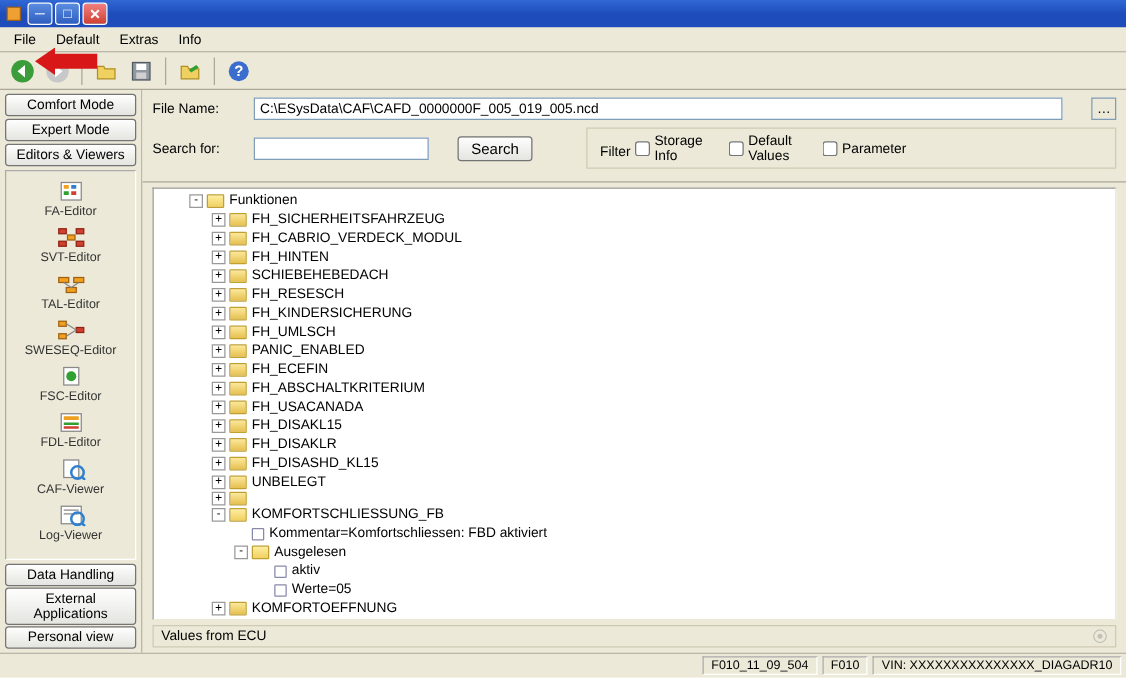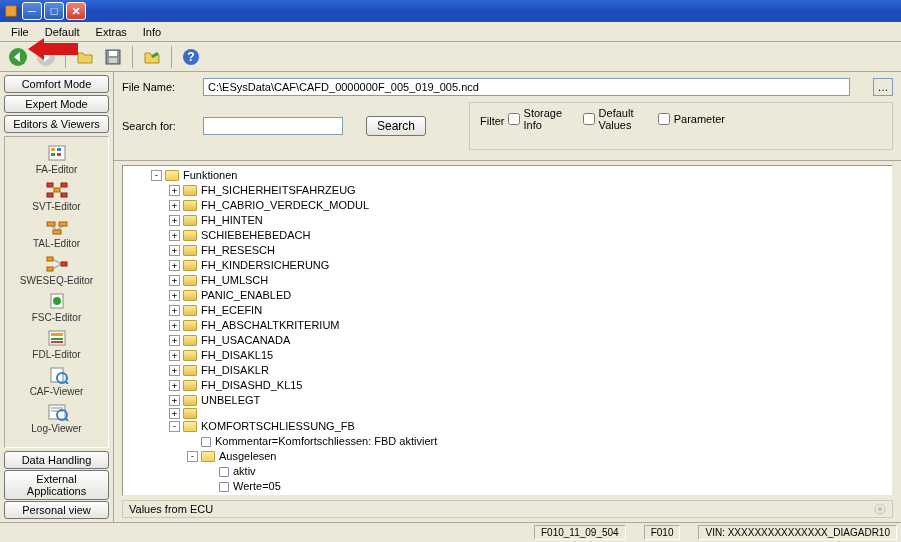--- a/index.html
+++ b/index.html
@@ -34,39 +34,39 @@
 
 .content { flex: 1; background: #ece9d8; display: flex; flex-direction: column; }
 
 .top-panel { padding: 6px 8px 4px 8px; border-bottom: 1px solid #aca899; background: #ece9d8; }
 .row { display: flex; align-items: center; gap: 23px; margin-bottom: 6px; }
 .row label { width: 58px; }
 .file-input { flex: 1; border: 1px solid #7f9db9; background: white; padding: 2px 4px; font-size: 11px; height: 18px; }
 .browse-btn { width: 20px; height: 18px; border: 1px solid #7f9db9; background: #ece9d8; display: flex; align-items: center; justify-content: center; }
 .search-box { width: 140px; border: 1px solid #7f9db9; background: white; height: 18px; padding: 2px 4px; }
 .search-btn { border: 1px solid #747474; background: linear-gradient(#fefefe, #e4e4e0); border-radius: 3px; padding: 2px 10px; font-size: 12px; }
-.filter-box { border: 1px solid #cfcab3; padding: 4px 10px 18px 10px; position: relative; margin-left: 20px; flex: 1; }
+.filter-box { border: 1px solid #cfcab3; padding: 4px 10px 3px 10px; position: relative; margin-left: 20px; flex: 1; }
 .filter-box .chk { display: inline-flex; align-items: center; gap: 4px; margin-right: 14px; }
 .filter-box input[type=checkbox] { width: 12px; height: 12px; }
 
 .tree-wrap { flex: 1; background: white; border: 1px inset #ece9d8; margin: 4px 8px 2px 8px; overflow-y: scroll; position: relative; }
 .tree { padding: 2px 0 2px 28px; font-size: 11px; line-height: 15px; }
 .tree-node { white-space: nowrap; display: flex; align-items: center; }
 .tree-node .expander { width: 11px; height: 11px; border: 1px solid #999; background: white; display: inline-flex; align-items: center; justify-content: center; font-size: 9px; line-height: 9px; margin-right: 3px; cursor: default; flex-shrink: 0; font-family: monospace; }
 .tree-node .expander.empty { border: none; background: transparent; }
 .tree-node .ficon { width: 14px; height: 11px; background: linear-gradient(#fce89a, #e6c050); border: 1px solid #c0a030; border-radius: 1px; margin-right: 4px; flex-shrink: 0; }
 .tree-node .ficon.open { background: linear-gradient(#ffeea0, #f0d060); }
 .tree-node .ficon.leaf { width: 10px; height: 10px; background: #fff; border: 1px solid #88a; border-radius: 1px; }
 .tree-node .label { }
 .indent { display: inline-block; }
 
 .values-bar { height: 18px; background: #ece9d8; border: 1px solid #cfcab3; margin: 2px 8px 4px 8px; display: flex; align-items: center; padding: 0 6px; justify-content: space-between; }
 .values-bar .gear { width: 12px; height: 12px; opacity: 0.4; }
 
-.statusbar { height: 20px; background: #ece9d8; border-top: 1px solid #aca899; display: flex; align-items: center; justify-content: flex-end; padding: 0 4px; gap: 18px; font-size: 10px; }
+.statusbar { height: 20px; background: #ece9d8; border-top: 1px solid #aca899; display: flex; align-items: center; justify-content: flex-end; padding: 0 4px; gap: 4px; font-size: 10px; }
 .statusbar .cell { border: 1px inset #fff; padding: 1px 6px; background: #ece9d8; }
 </style>
 </head>
 <body>
 
 <div class="titlebar">
   <svg class="icon" viewBox="0 0 16 16">
       <rect x="2" y="2" width="12" height="12" fill="#f0a030" stroke="#a06010"></rect>
     </svg>
   <div class="win-buttons">

